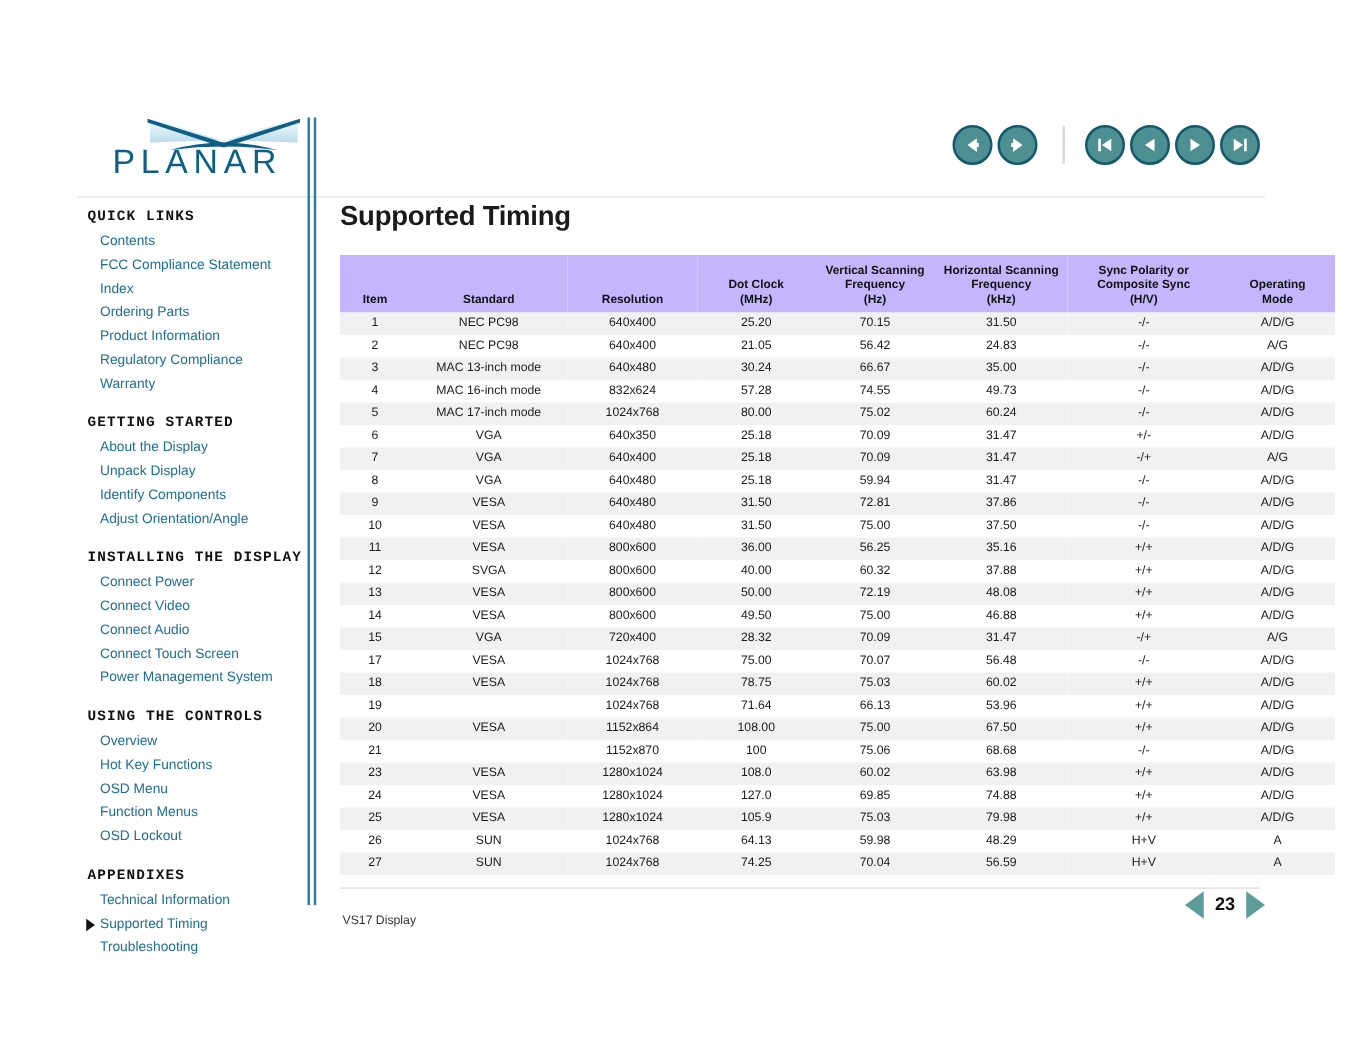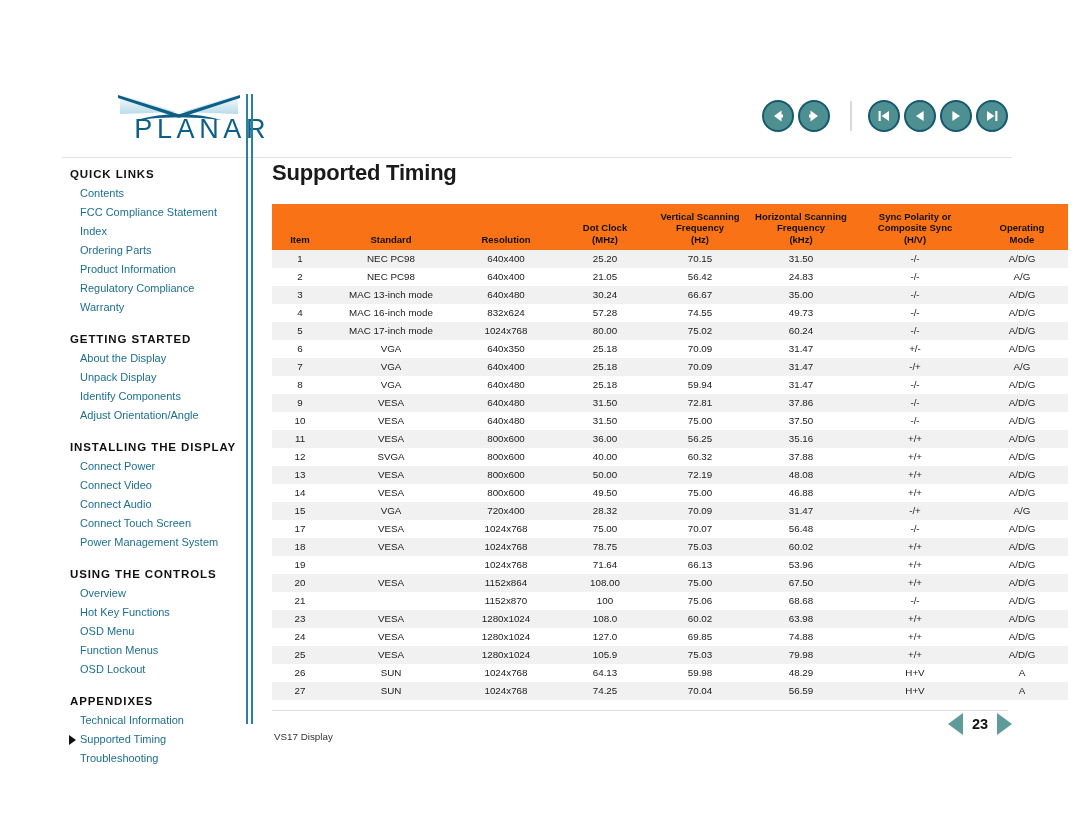--- a/index.html
+++ b/index.html
@@ -32,21 +32,21 @@
     width: 126px; height: 30px;
   }
   .logo-word {
     position: absolute; left: 0px; top: 24px;
     width: 180px;
     font-family: "Liberation Sans", sans-serif;
     font-size: 27px;
     letter-spacing: 4.6px;
     color: #0d5f86;
     font-weight: 400;
-    text-align: right;
+    text-align: left;
     line-height: 1;
   }
 
   .navgroup {
     position: absolute;
     top: 8px; right: 0px;
     display: flex; align-items: center; gap: 0px;
   }
   .nav-btn {
     width: 32px; height: 32px;
@@ -91,20 +91,21 @@
     width: 172px;
   }
   .side-head {
     font-size: 11.5px;
     font-weight: bold;
     letter-spacing: 0.9px;
     color: #111111;
     margin-top: 14px;
     margin-bottom: 2px;
     line-height: 16px;
+    font-family: Liberation Mono, monospace;
   }
   .side-head:first-child { margin-top: 0; }
   .side-link {
     position: relative;
     font-size: 11px;
     color: #1d6f90;
     line-height: 19px;
     padding-left: 10px;
     cursor: pointer;
     white-space: nowrap;
@@ -132,21 +133,21 @@
     margin: 0 0 18px 0;
     line-height: 26px;
   }
 
   table.timing {
     border-collapse: collapse;
     width: 736px;
     table-layout: fixed;
   }
   table.timing th {
-    background: #f97316;
+    background: #c4b5fd;
     font-size: 9.5px;
     font-weight: bold;
     color: #111111;
     vertical-align: bottom;
     padding: 4px 2px 5px 2px;
     line-height: 11.5px;
     text-align: center;
     border: none;
   }
   table.timing thead tr { height: 46px; }

